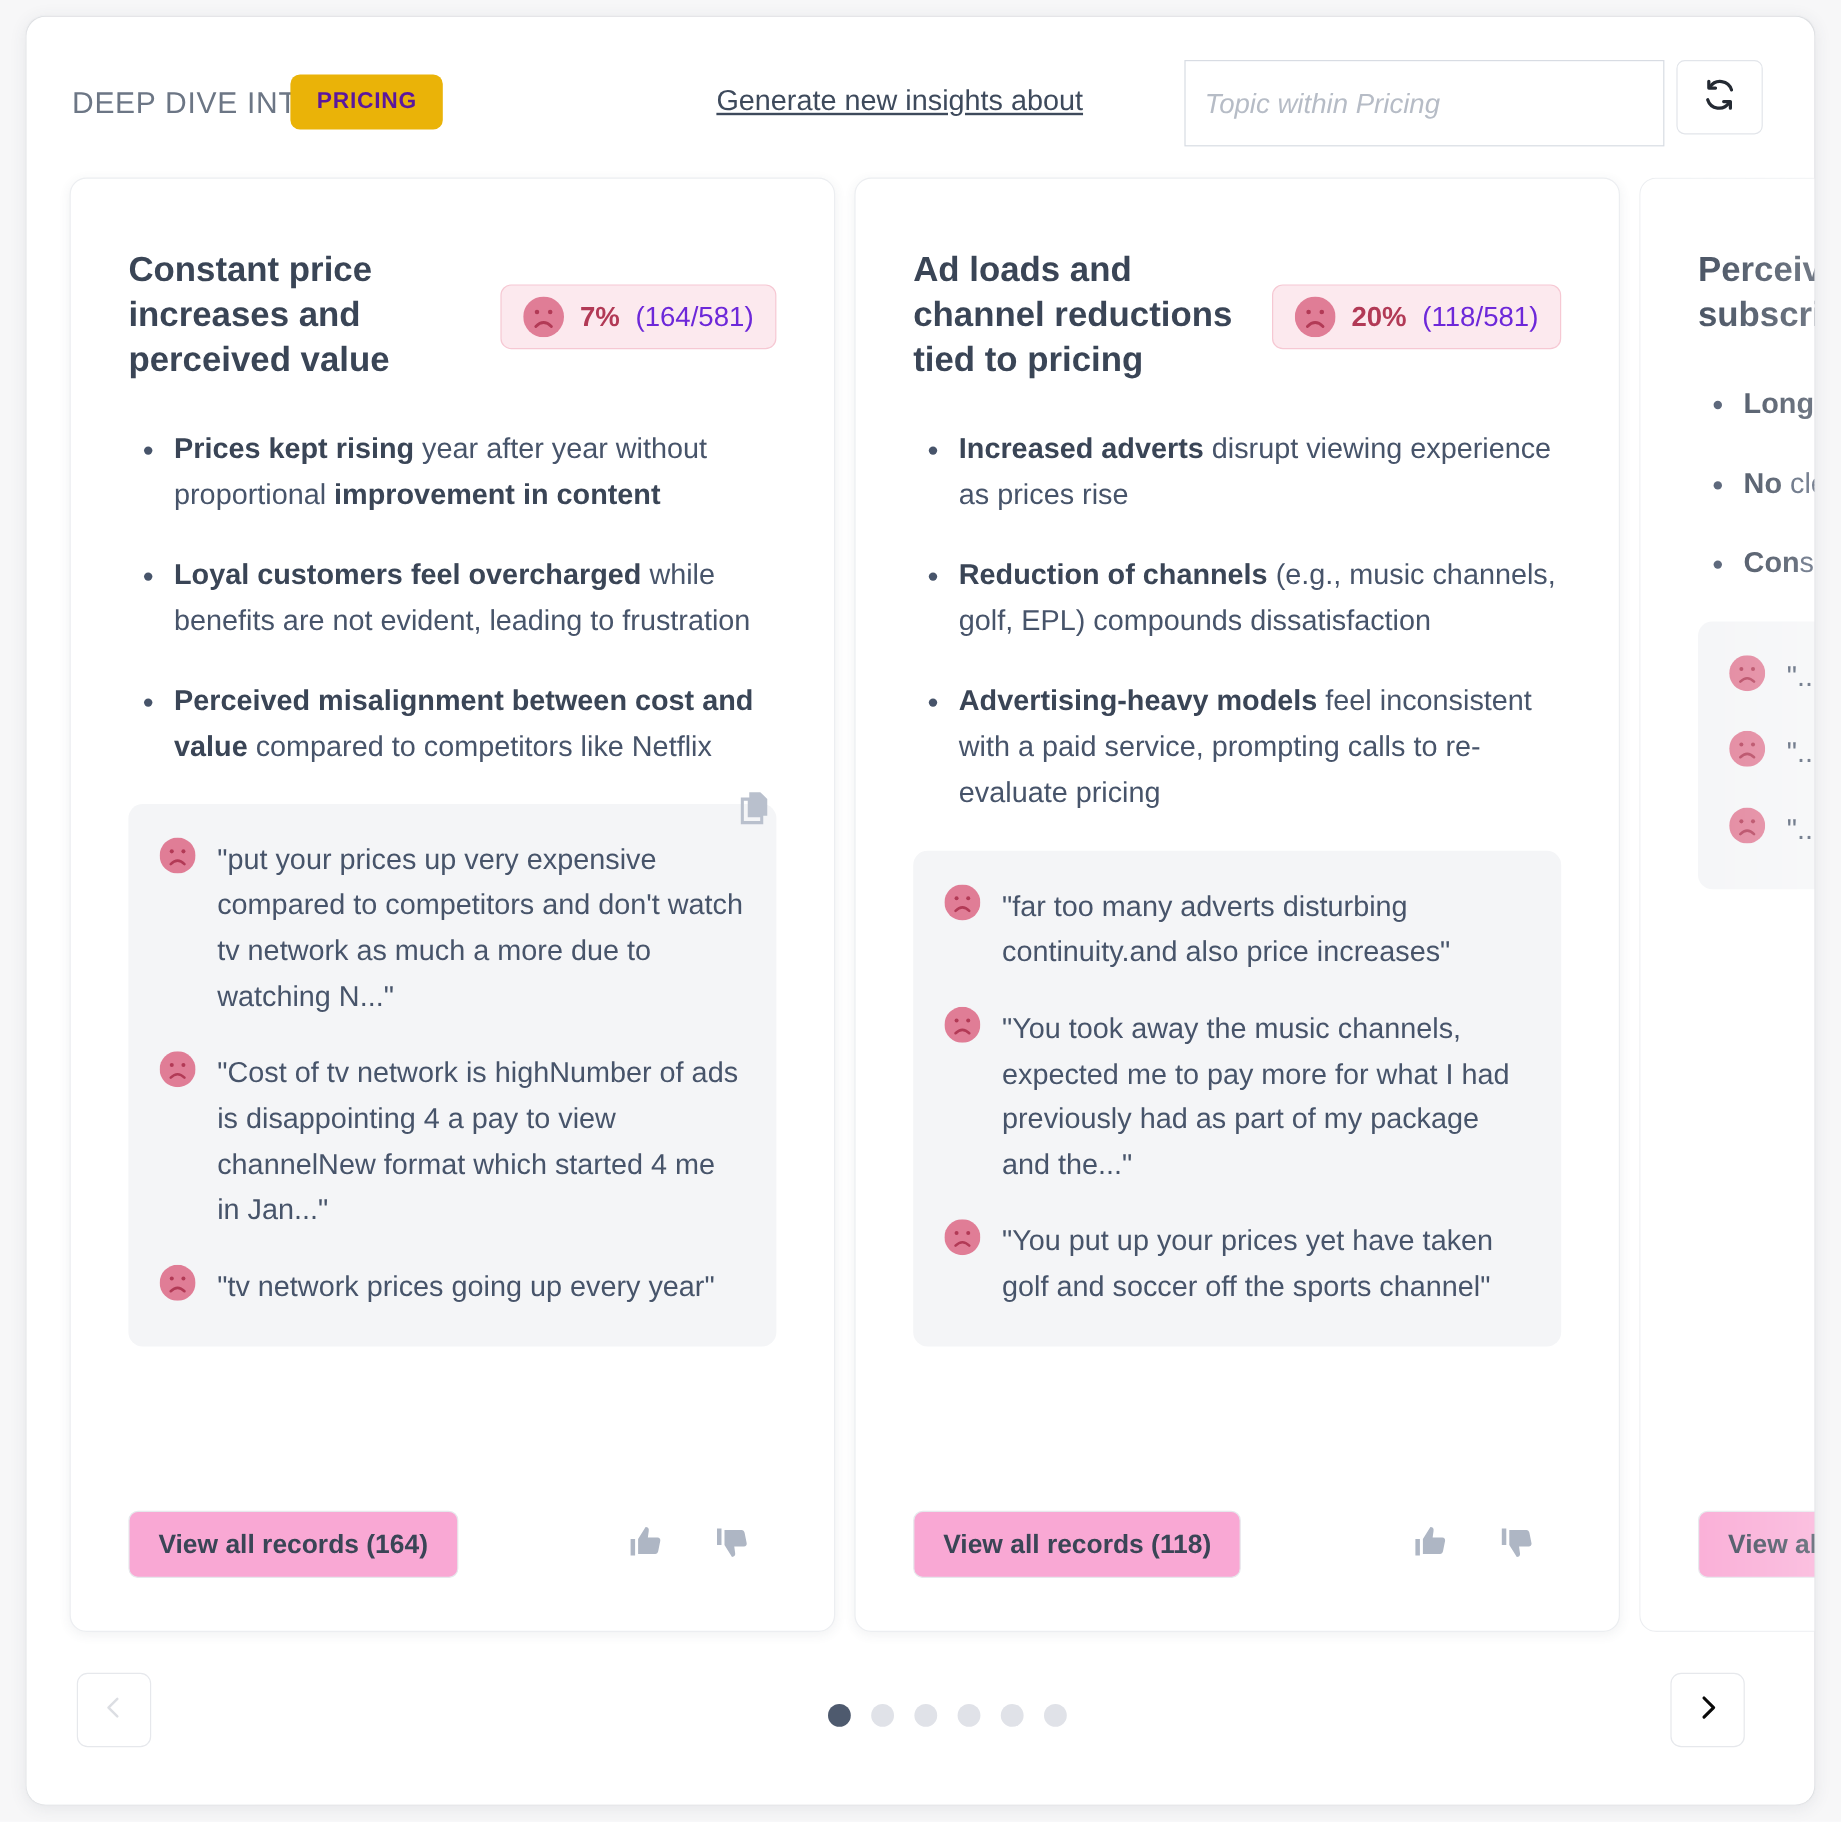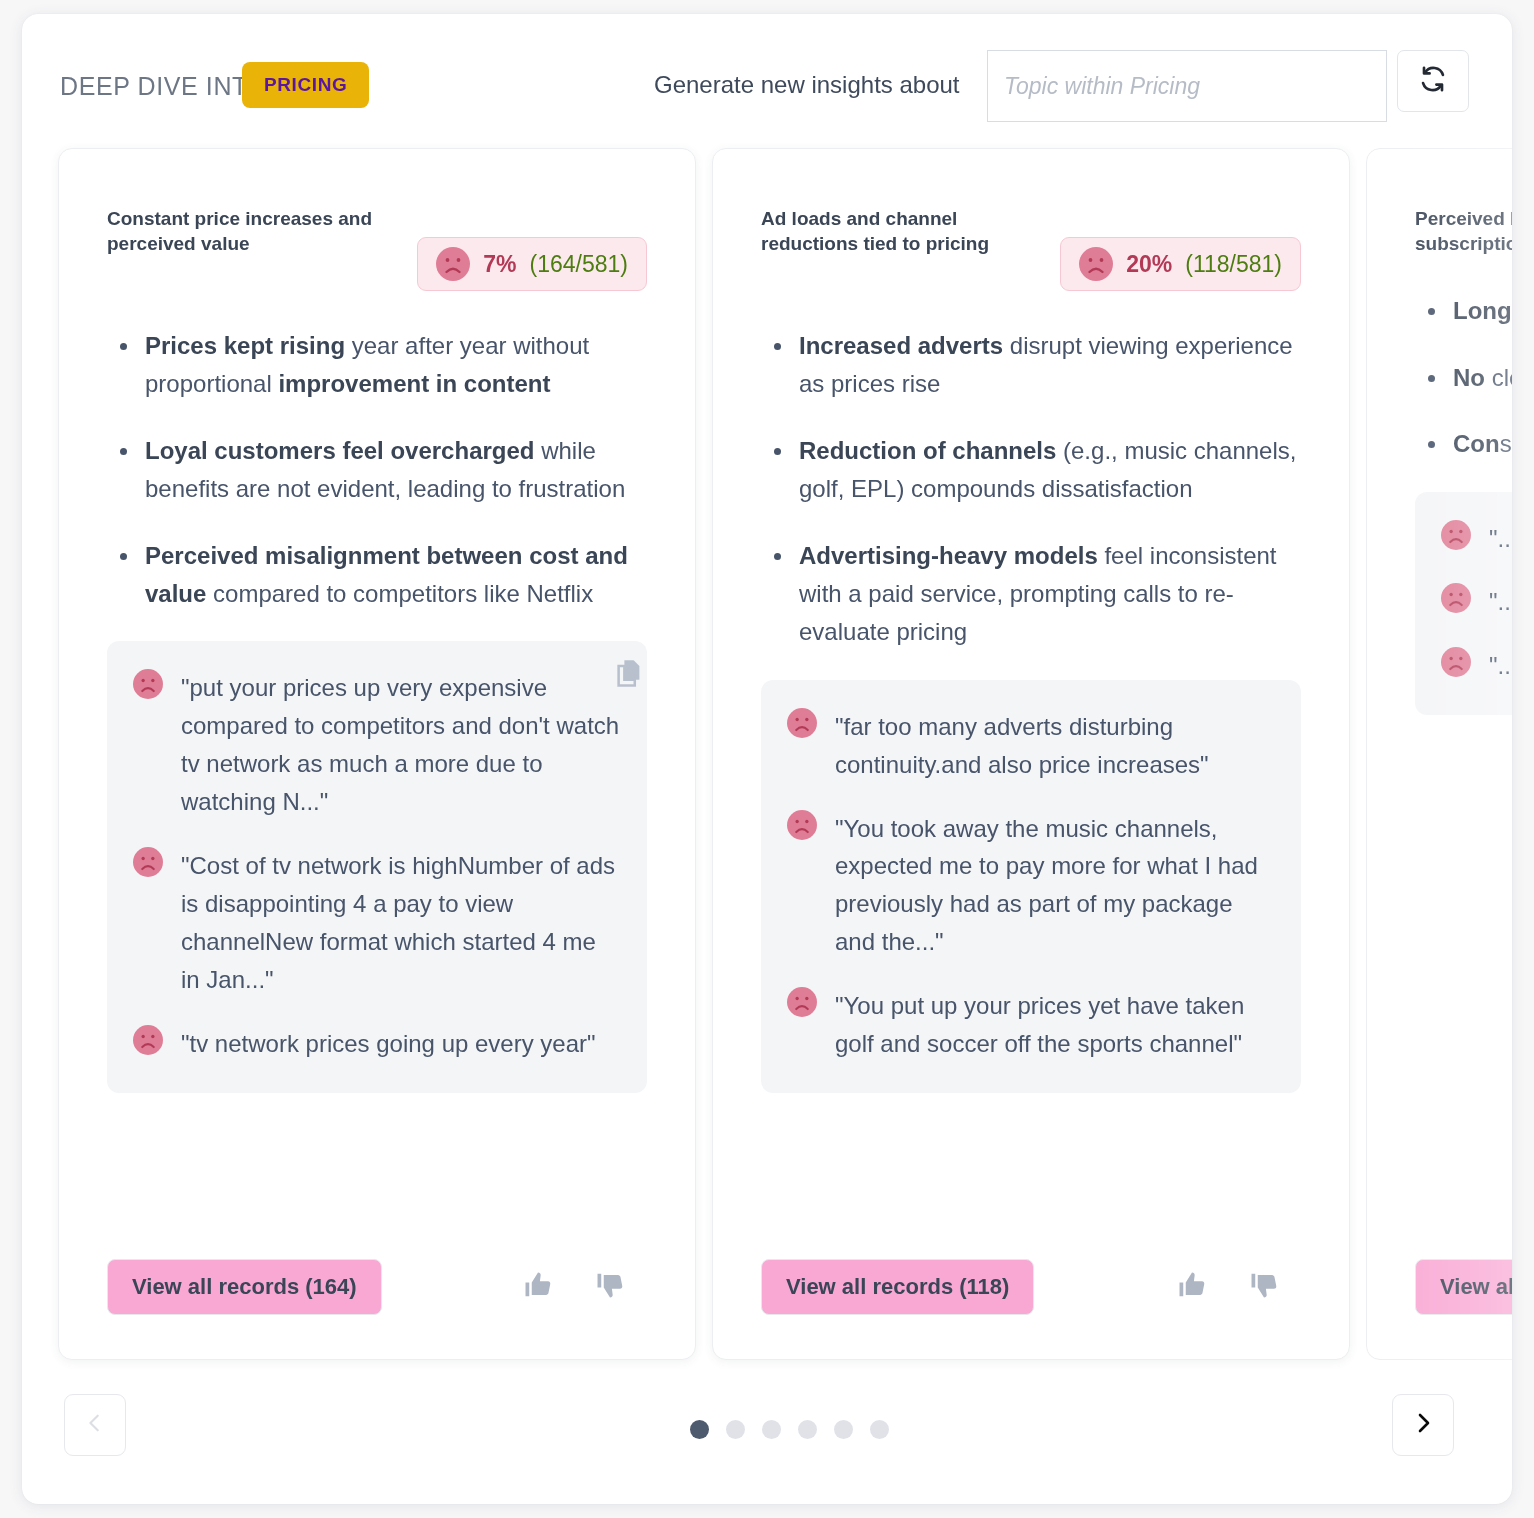--- a/index.html
+++ b/index.html
@@ -46,24 +46,25 @@
     color: #5b179e;
     font-size: 19px;
     font-weight: 700;
     letter-spacing: 0.6px;
     padding: 12px 22px;
     border-radius: 8px;
     white-space: nowrap;
   }
   .gen-label {
     position: absolute;
-    left: 632px; top: 57px;
+    left: 575px; top: 57px;
     font-size: 24px;
     color: #3e4a5c;
     white-space: nowrap;
+    text-decoration: underline;
   }
   .topic-input {
     position: absolute;
     left: 965px; top: 36px;
     width: 400px; height: 72px;
     border: 1px solid #d8dce3;
     border-radius: 0;
     background: #fff;
     font-family: "Liberation Sans", sans-serif;
     font-size: 23px;
@@ -112,40 +113,40 @@
 
   .card-inner { padding: 58px 48px 0 48px; position: relative; height: 100%; }
 
   .card-head {
     display: flex;
     align-items: flex-start;
     justify-content: space-between;
     gap: 18px;
   }
   .card-title {
-    font-size: 19px;
+    font-size: 29px;
     font-weight: 700;
     line-height: 1.3;
     color: #3a4556;
     max-width: 310px;
   }
   .sentiment-badge {
     flex: 0 0 auto;
     margin-top: 30px;
     display: flex;
     align-items: center;
     gap: 13px;
     background: #fce9ee;
     border: 1px solid #f6c8d3;
     border-radius: 9px;
     padding: 9px 18px;
     white-space: nowrap;
   }
   .badge-pct { font-size: 23px; font-weight: 700; color: #b23a56; }
-  .badge-frac { font-size: 23px; font-weight: 400; color: #4d7c0f; }
+  .badge-frac { font-size: 23px; font-weight: 400; color: #6d28d9; }
 
   .sad-face { display: block; }
 
   .bullets { margin-top: 36px; list-style: none; }
   .bullets li {
     position: relative;
     padding-left: 38px;
     margin-bottom: 28px;
     font-size: 24px;
     line-height: 1.6;

